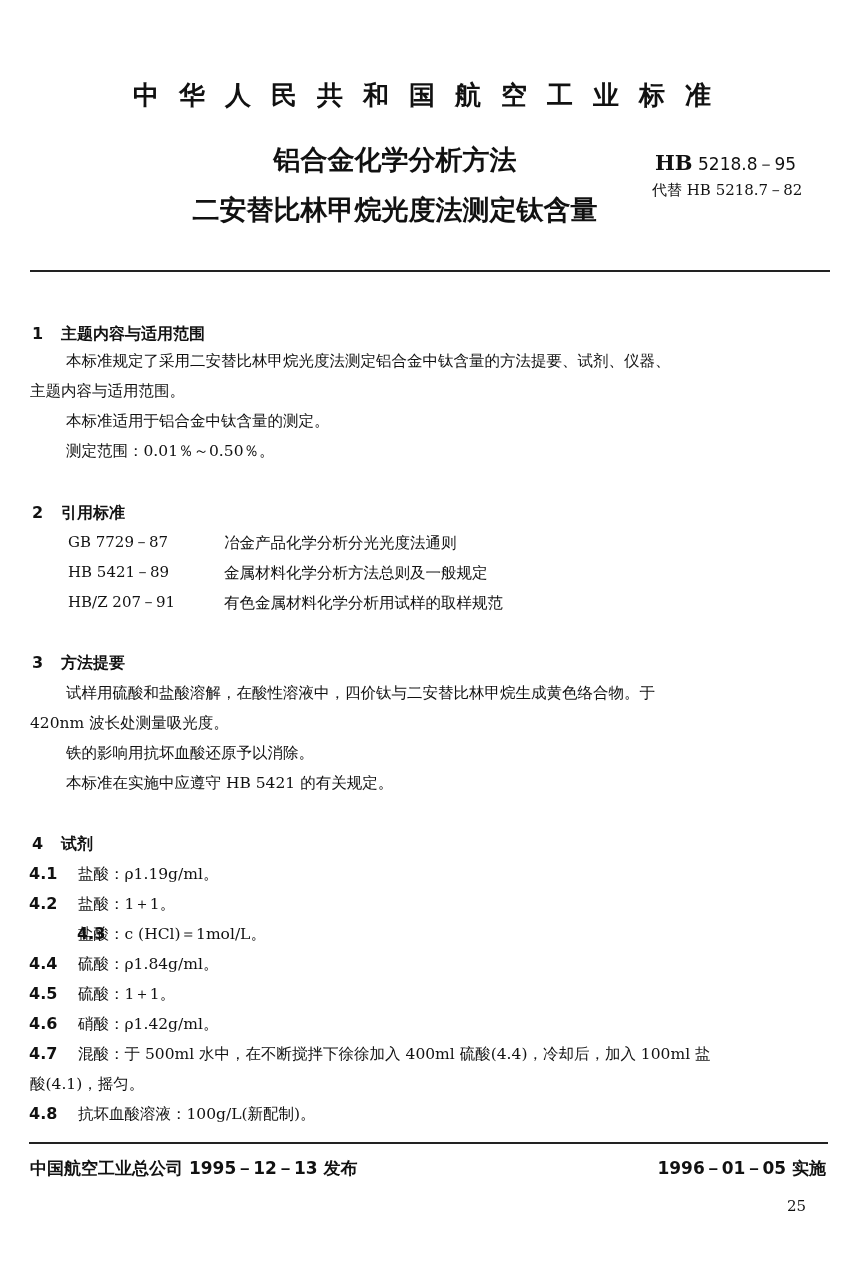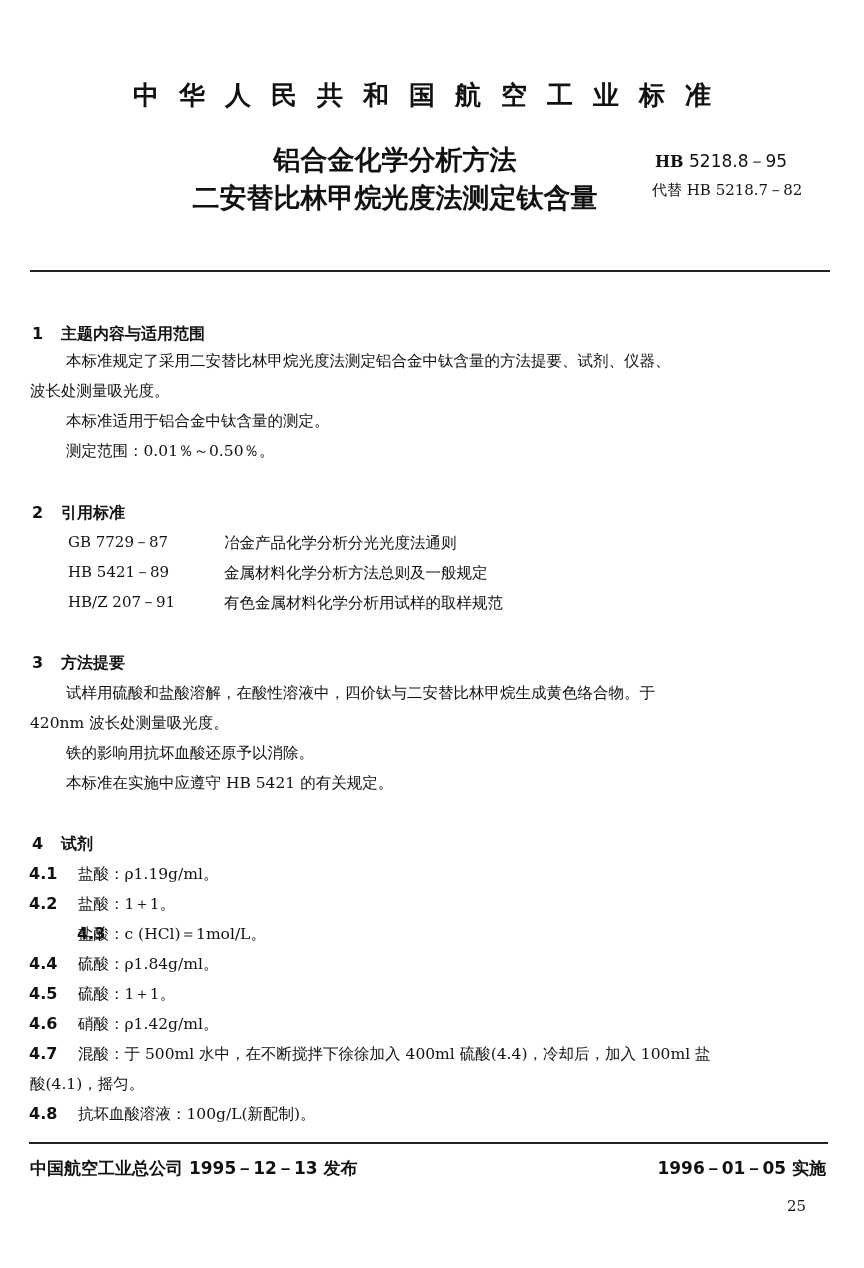--- a/index.html
+++ b/index.html
@@ -18,23 +18,23 @@
 
     .national-title {
       top: 78px; left: 0; width: 864px; text-align: center;
       font-size: 26px; letter-spacing: 20px; font-weight: bold;
     }
     .doc-title {
       left: 160px; width: 470px; text-align: center;
       font-size: 27px; font-weight: bold;
     }
     .doc-title.l1 { top: 142px; }
-    .doc-title.l2 { top: 180px; }
+    .doc-title.l2 { top: 192px; }
     .std-no { left: 655px; top: 150px; font-size: 17px; }
-    .std-no b { font-weight: bold; font-size: 16px; }
+    .std-no b { font-weight: bold; font-size: 21px; }
     .replaces { left: 652px; top: 181px; font-size: 15px; }
 
     .rule { position: absolute; height: 2px; background: #222; }
 
     .sec-h { font-size: 16px; font-weight: bold; margin-top: 16px; }
     .sec-h .num { display: inline-block; width: 29px; }
     .para { font-size: 15.5px; }
     .ref-code { font-size: 15px; text-align: right; }
     .ref-title { font-size: 15.5px; }
     .item-num { font-size: 16px; font-weight: bold; }
@@ -56,21 +56,21 @@
   <span class="sans">5218.8－95</span>
 </div>
 <div class="abs replaces serif">代替 HB 5218.7－82</div>
 
 <div class="rule" style="left:30px; top:270px; width:800px;"></div>
 
 <div class="abs sec-h sans" style="left:32px; top:308px;">
   <span class="num">1</span><span>主题内容与适用范围</span>
 </div>
 <div class="abs para" style="left:66px; top:351px;">本标准规定了采用二安替比林甲烷光度法测定铝合金中钛含量的方法提要、试剂、仪器、</div>
-<div class="abs para" style="left:30px; top:381px;">波长处测量吸光度。</div>
+<div class="abs para" style="left:30px; top:381px;">主题内容与适用范围。</div>
 <div class="abs para" style="left:66px; top:411px;">本标准适用于铝合金中钛含量的测定。</div>
 <div class="abs para" style="left:66px; top:441px;">测定范围：0.01％～0.50％。</div>
 
 <div class="abs sec-h sans" style="left:32px; top:487px;">
   <span class="num">2</span><span>引用标准</span>
 </div>
 <div class="abs ref-code" style="left:68px; top:533px;">GB 7729－87</div>
 <div class="abs ref-title" style="left:224px; top:533px;">冶金产品化学分析分光光度法通则</div>
 <div class="abs ref-code" style="left:68px; top:563px;">HB 5421－89</div>
 <div class="abs ref-title" style="left:224px; top:563px;">金属材料化学分析方法总则及一般规定</div>

